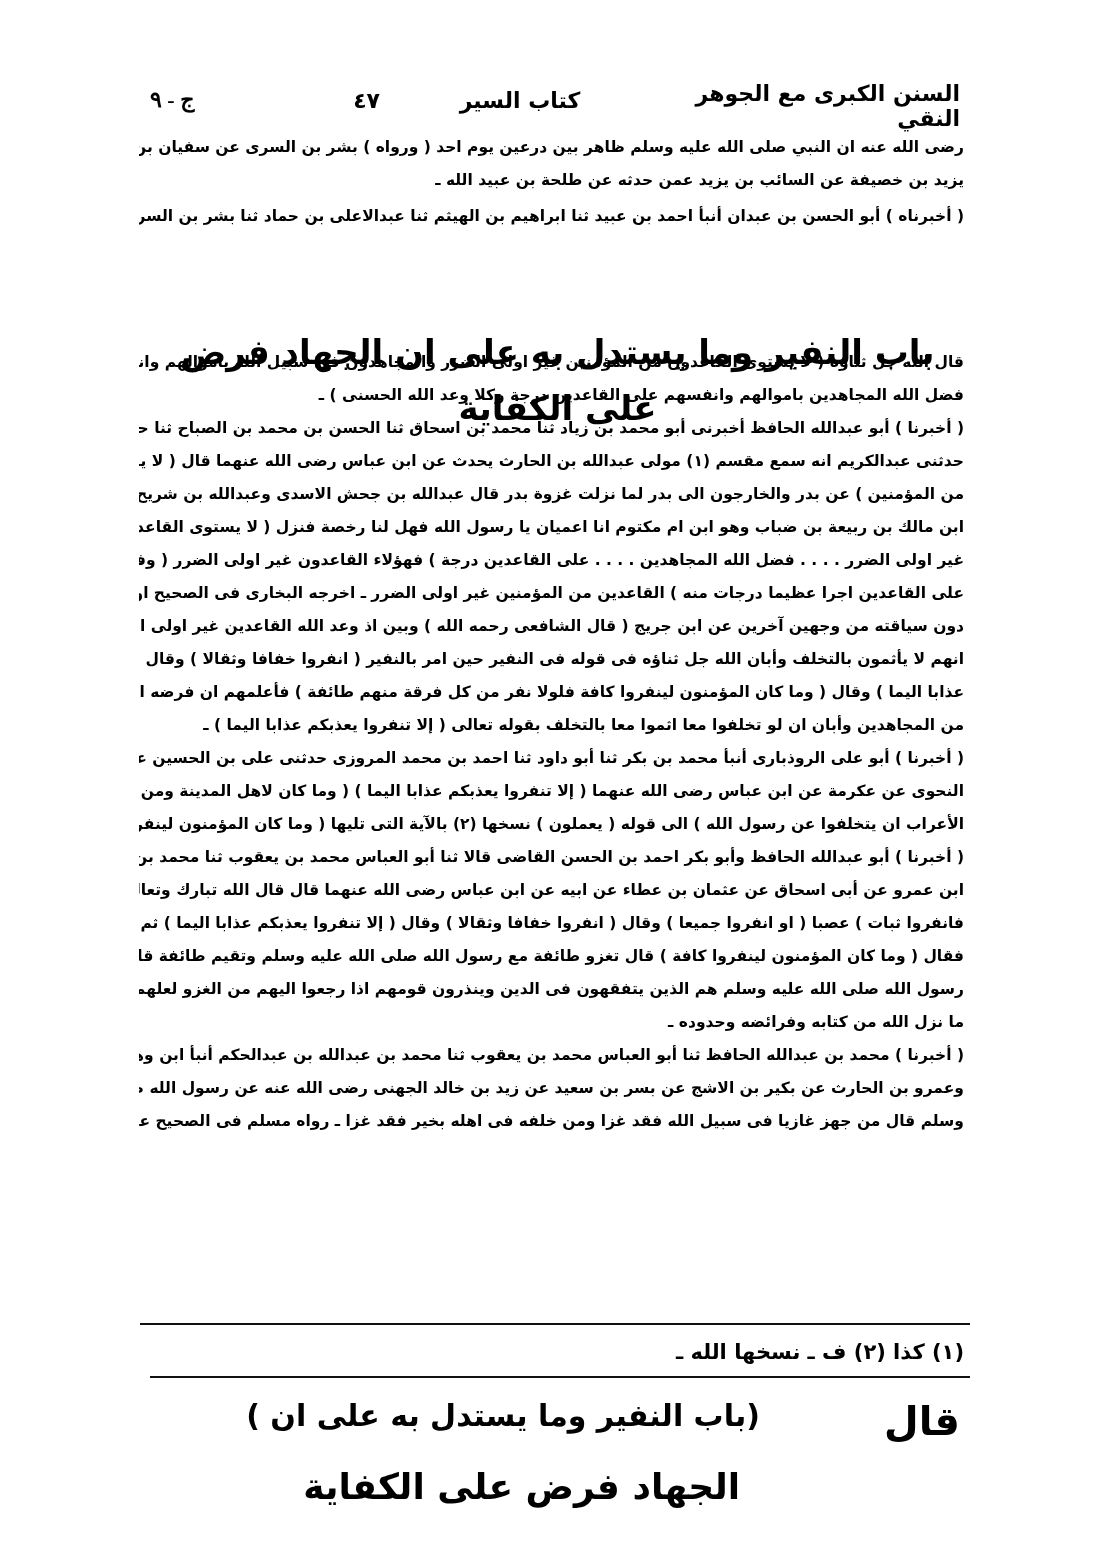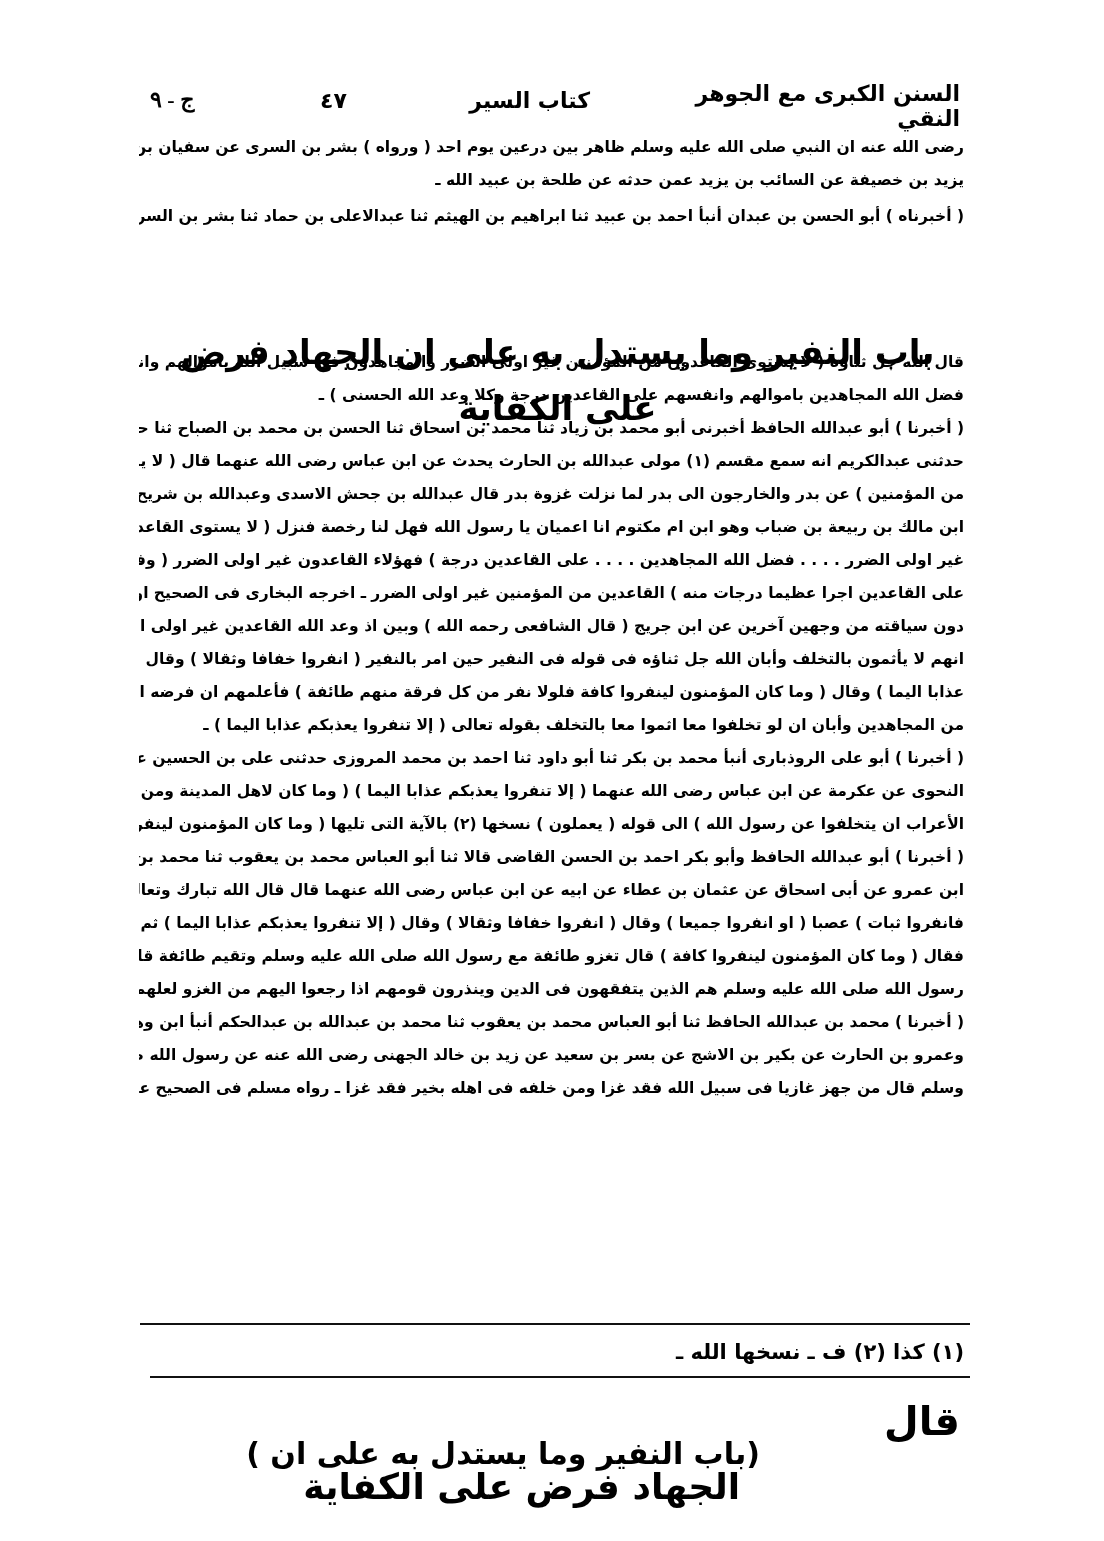--- a/index.html
+++ b/index.html
@@ -7,42 +7,42 @@
     width: 1104px; height: 1541px; position: relative; overflow: hidden;
     font-family: "DejaVu Sans", sans-serif; color: #000;
   }
   .page { position: absolute; left: 0; top: 0; width: 1104px; height: 1541px; direction: rtl; }
   .header {
     position: absolute; top: 82px; left: 150px; width: 810px; height: 36px;
     display: flex; justify-content: space-between; align-items: center;
     font-weight: bold; font-size: 22px;
   }
   .header .h-title { width: 300px; text-align: right; margin-top: 11px; }
-  .header .h-book { width: 140px; }
-  .header .h-page { width: 60px; text-align: left; }
+  .header .h-book { width: 140px; text-align: center; }
+  .header .h-page { width: 60px; text-align: right; }
   .header .h-vol { width: 100px; text-align: left; font-family: Liberation Serif, serif; }
   .body-text {
     position: absolute; right: 140px; width: 825px;
     font-size: 15.5px; font-weight: bold; line-height: 33px;
     text-align: justify; text-align-last: right;
   }
   .line { display: block; white-space: nowrap; overflow: hidden; text-align: justify; text-align-last: justify; height: 33px; }
   .line.last { text-align-last: right; }
   .section-heading {
     position: absolute; top: 280px; left: 150px; width: 815px; text-align: center;
     font-size: 34px; font-weight: bold; line-height: 56px; margin-top: 44px;
   }
   .rule { position: absolute; height: 2px; background: #111; }
   .footnote {
     position: absolute; top: 1340px; right: 140px; width: 600px; text-align: right;
     font-size: 21px; font-weight: bold;
   }
   .bottom-box { position: absolute; top: 1390px; left: 150px; width: 820px; height: 150px; }
   .bottom-qal { position: absolute; right: 10px; top: 8px; font-size: 40px; font-weight: bold; }
-  .bottom-line1 { position: absolute; right: 210px; top: 8px; font-size: 30px; font-weight: bold; margin-top: 38px; }
+  .bottom-line1 { position: absolute; right: 210px; top: 8px; font-size: 30px; font-weight: bold; }
   .bottom-line2 { position: absolute; right: 230px; top: 76px; font-size: 36px; font-weight: bold; }
 </style>
 </head>
 <body>
 
 <div class="page">
 
   <div class="header">
     <span class="h-title">السنن الكبرى مع الجوهر النقي</span>
     <span class="h-book">كتاب السير</span>
@@ -72,20 +72,21 @@
     <span class="line">عذابا اليما ) وقال ( وما كان المؤمنون لينفروا كافة فلولا نفر من كل فرقة منهم طائفة ) فأعلمهم ان فرضه الجهاد على الكفاية</span>
     <span class="line last">من المجاهدين وأبان ان لو تخلفوا معا اثموا معا بالتخلف بقوله تعالى ( إلا تنفروا يعذبكم عذابا اليما ) ـ</span>
     <span class="line">( أخبرنا ) أبو على الروذبارى أنبأ محمد بن بكر ثنا أبو داود ثنا احمد بن محمد المروزى حدثنى على بن الحسين عن ابيه عن يزيد</span>
     <span class="line">النحوى عن عكرمة عن ابن عباس رضى الله عنهما ( إلا تنفروا يعذبكم عذابا اليما ) ( وما كان لاهل المدينة ومن حولهم من</span>
     <span class="line">الأعراب ان يتخلفوا عن رسول الله ) الى قوله ( يعملون ) نسخها (٢) بالآية التى تليها ( وما كان المؤمنون لينفروا كافة ) ـ</span>
     <span class="line">( أخبرنا ) أبو عبدالله الحافظ وأبو بكر احمد بن الحسن القاضى قالا ثنا أبو العباس محمد بن يعقوب ثنا محمد بن اسحاق ثنا معاوية</span>
     <span class="line">ابن عمرو عن أبى اسحاق عن عثمان بن عطاء عن ابيه عن ابن عباس رضى الله عنهما قال قال الله تبارك وتعالى ( خذوا حذركم</span>
     <span class="line">فانفروا ثبات ) عصبا ( او انفروا جميعا ) وقال ( انفروا خفافا وثقالا ) وقال ( إلا تنفروا يعذبكم عذابا اليما ) ثم نسخ هذه الآيات</span>
     <span class="line">فقال ( وما كان المؤمنون لينفروا كافة ) قال تغزو طائفة مع رسول الله صلى الله عليه وسلم وتقيم طائفة قال فالماكثون مع</span>
     <span class="line">رسول الله صلى الله عليه وسلم هم الذين يتفقهون فى الدين وينذرون قومهم اذا رجعوا اليهم من الغزو لعلهم يحذرون</span>
+    <span class="line last">ما نزل الله من كتابه وفرائضه وحدوده ـ</span>
     <span class="line">( أخبرنا ) محمد بن عبدالله الحافظ ثنا أبو العباس محمد بن يعقوب ثنا محمد بن عبدالله بن عبدالحكم أنبأ ابن وهب اخبرنى رجل</span>
     <span class="line">وعمرو بن الحارث عن بكير بن الاشج عن بسر بن سعيد عن زيد بن خالد الجهنى رضى الله عنه عن رسول الله صلى الله عليه</span>
     <span class="line">وسلم قال من جهز غازيا فى سبيل الله فقد غزا ومن خلفه فى اهله بخير فقد غزا ـ رواه مسلم فى الصحيح عن سعيد بن</span>
   </div>
 
   <div class="rule" style="top:1323px; left:140px; width:830px;"></div>
 
   <div class="footnote">(١) كذا (٢) ف ـ نسخها الله ـ</div>
 
   <div class="rule" style="top:1376px; left:150px; width:820px;"></div>

